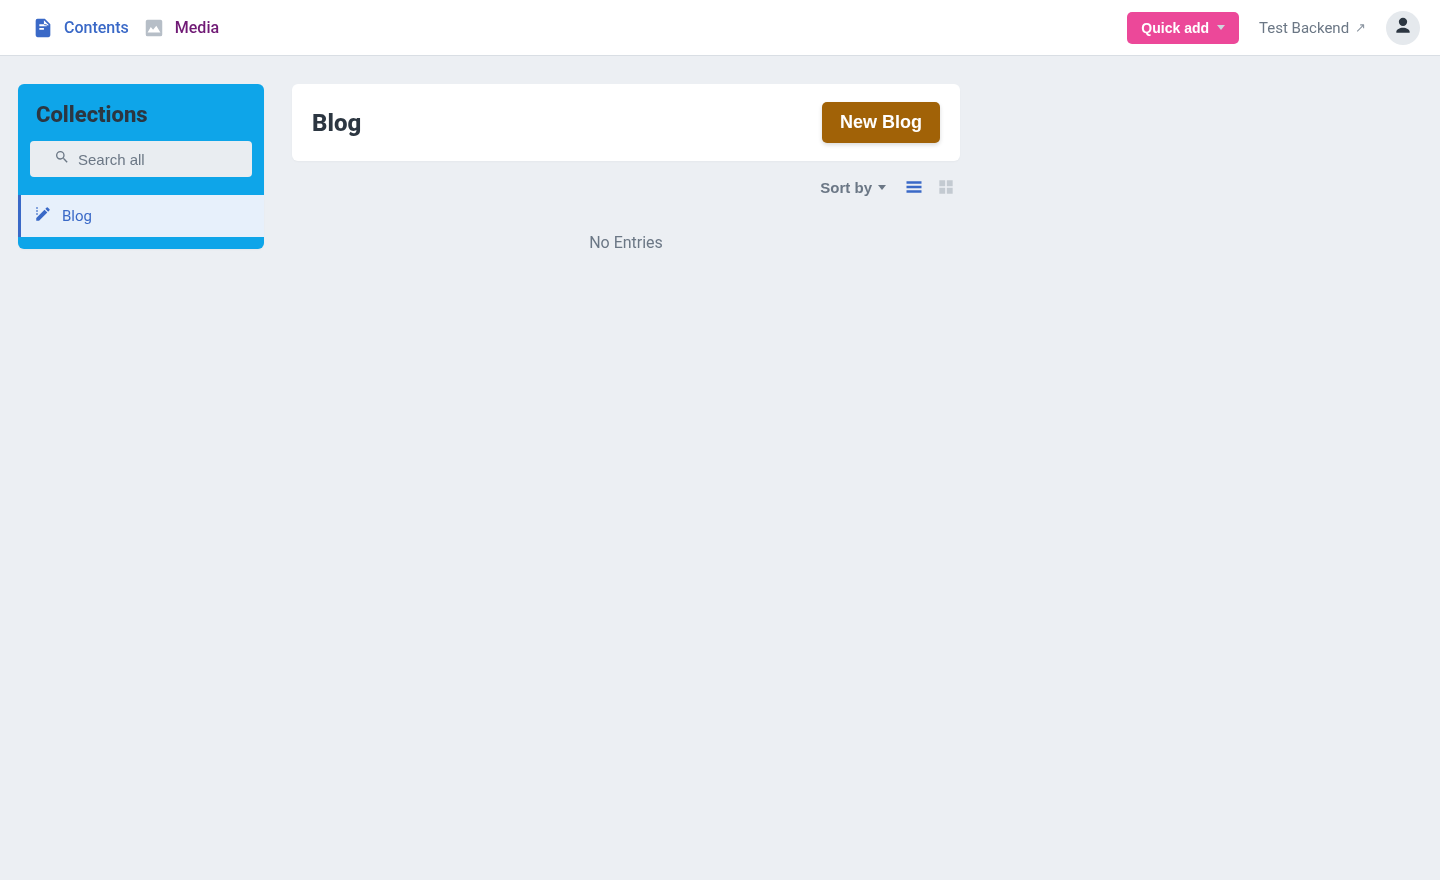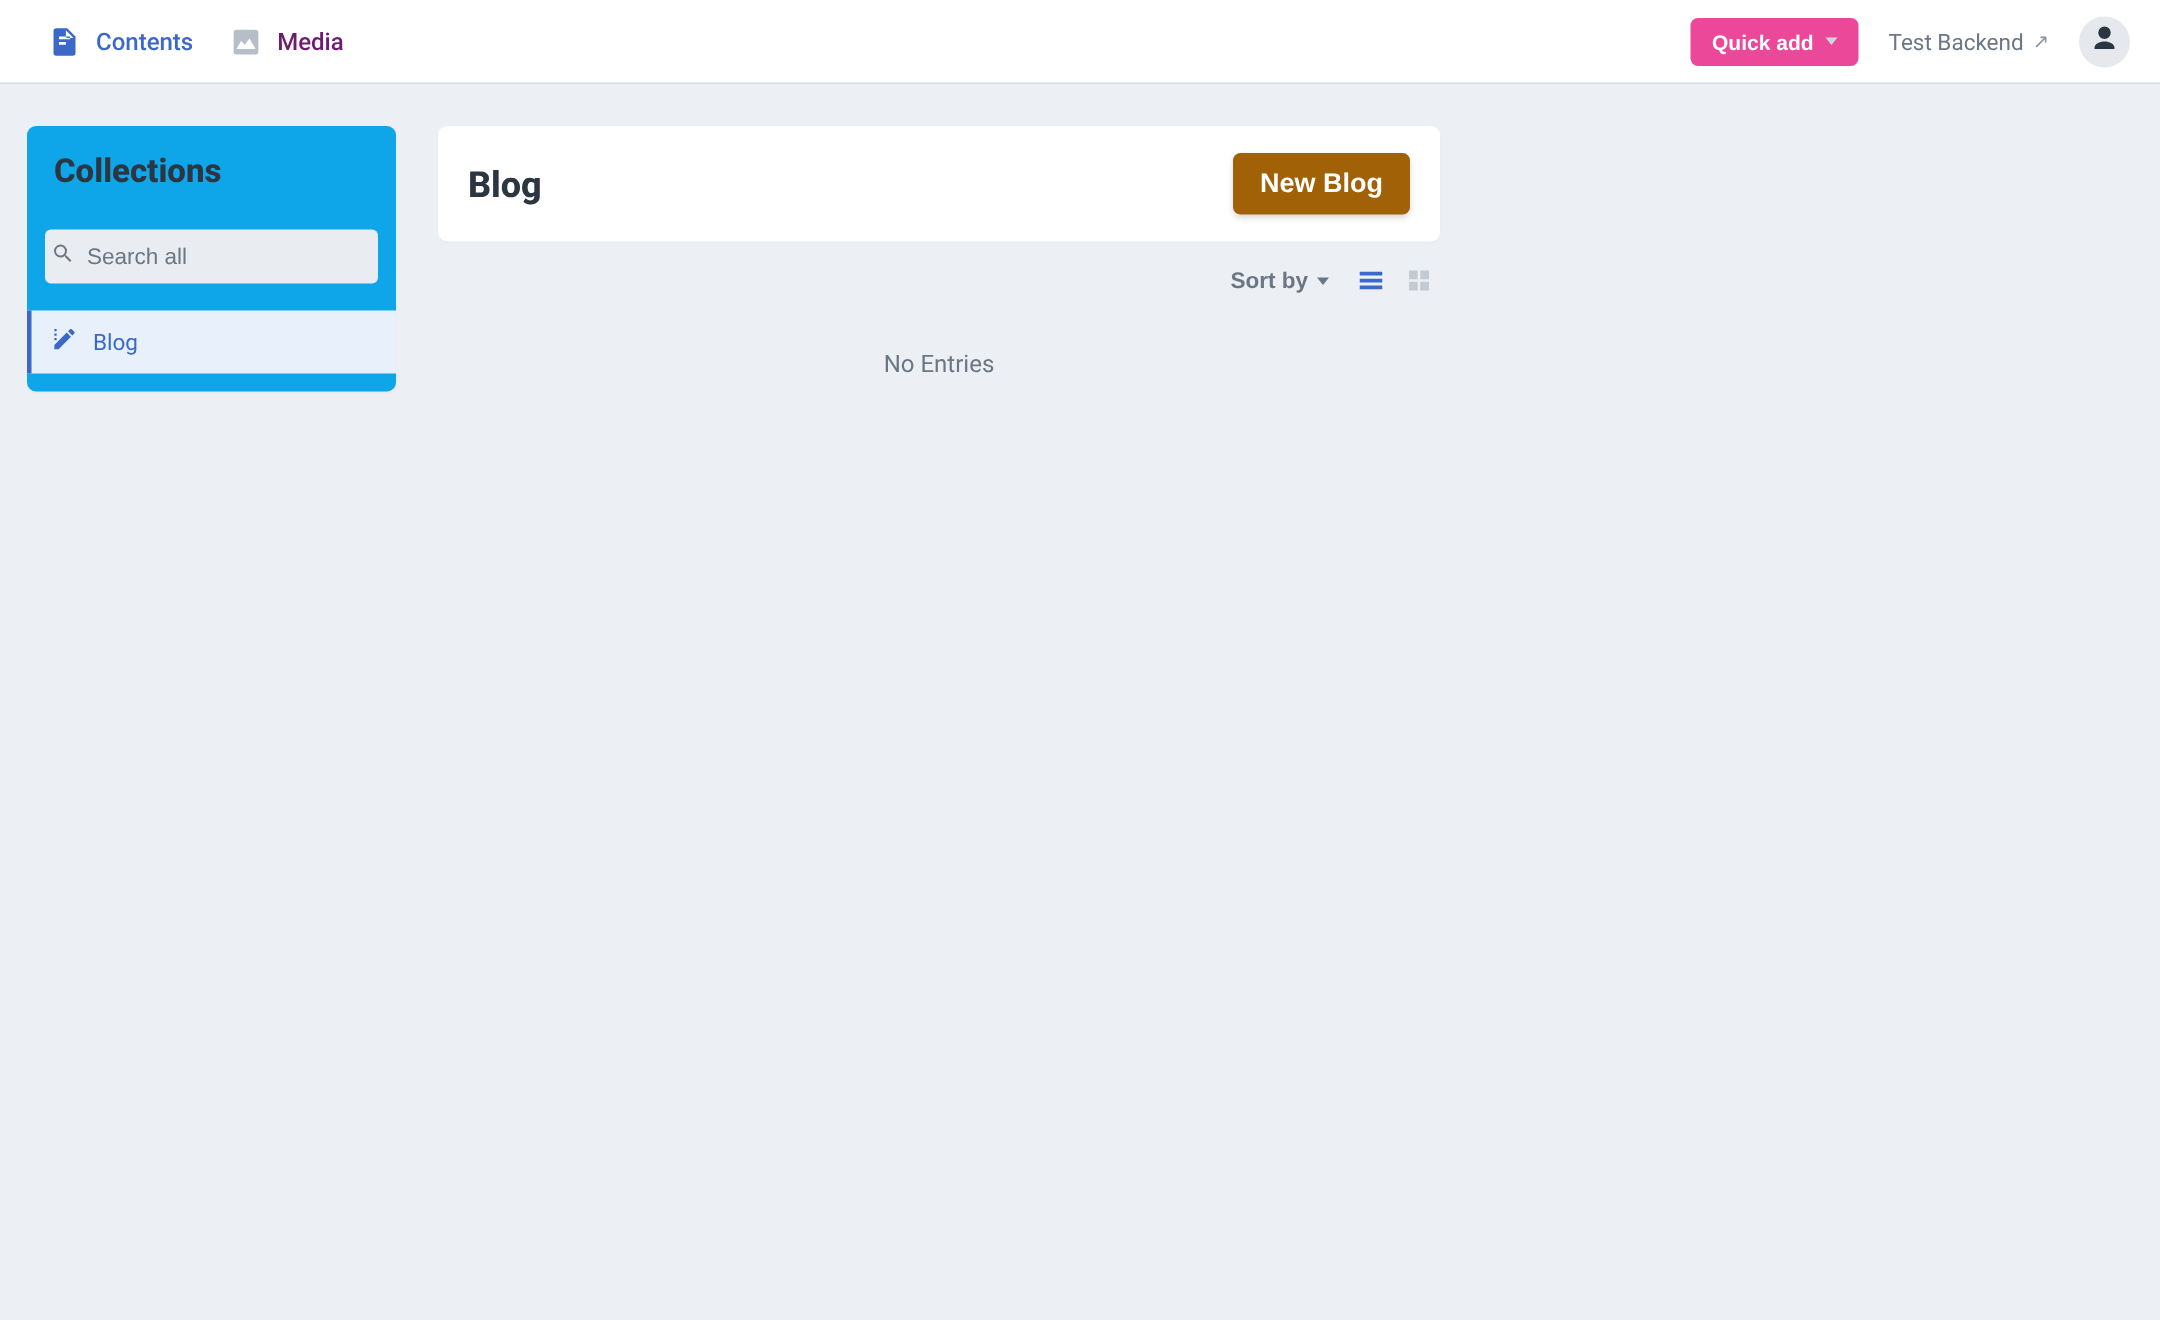--- a/index.html
+++ b/index.html
@@ -20,21 +20,21 @@
     border-bottom: 1px solid #e6eaee;
     display: flex;
     align-items: center;
     padding: 0 20px 0 32px;
   }
   .topbar::after{
     content:"";
     position:absolute; left:0; right:0; bottom:-1px; height:1px;
     background:#d9dee4;
   }
-  .nav-left { display: flex; align-items: center; gap: 24px; }
+  .nav-left { display: flex; align-items: center; gap: 14px; }
   .nav-link {
     display: flex; align-items: center; gap: 10px;
     font-size: 16px; font-weight: 500; cursor: pointer;
     color: #701a75;
   }
   .nav-link.active { color: #3a69c7; }
   .nav-link svg { width: 22px; height: 22px; display:block; }
   .nav-link.active svg { fill: #3a69c7; }
   .nav-link:not(.active) svg { fill: #b6bec7; }
 
@@ -75,22 +75,21 @@
     padding: 18px 12px 12px 12px;
     box-shadow: 0 1px 2px rgba(0,0,0,0.03);
   }
   .sidebar h2{
     font-size: 22px; font-weight: 800; color:#2c3641;
     padding: 0 6px 14px 6px;
   }
   .search-wrap{
     background:#e9edf1; border-radius:4px;
     display:flex; align-items:center; gap:8px;
-    padding: 8px 4px;
-    margin-top: 12px;
+    padding: 8px 24px;
   }
   .search-wrap svg{ width:16px; height:16px; fill:#6b7785; flex:none;}
   .search-wrap input{
     border:none; outline:none; background:transparent;
     font-size:15px; color:#2c3641; width:100%;
   }
   .search-wrap input::placeholder{ color:#6b7785; }
 
   .coll-list{ margin-top:18px;  margin-left:-12px; margin-right:-12px;}
   .coll-item{

